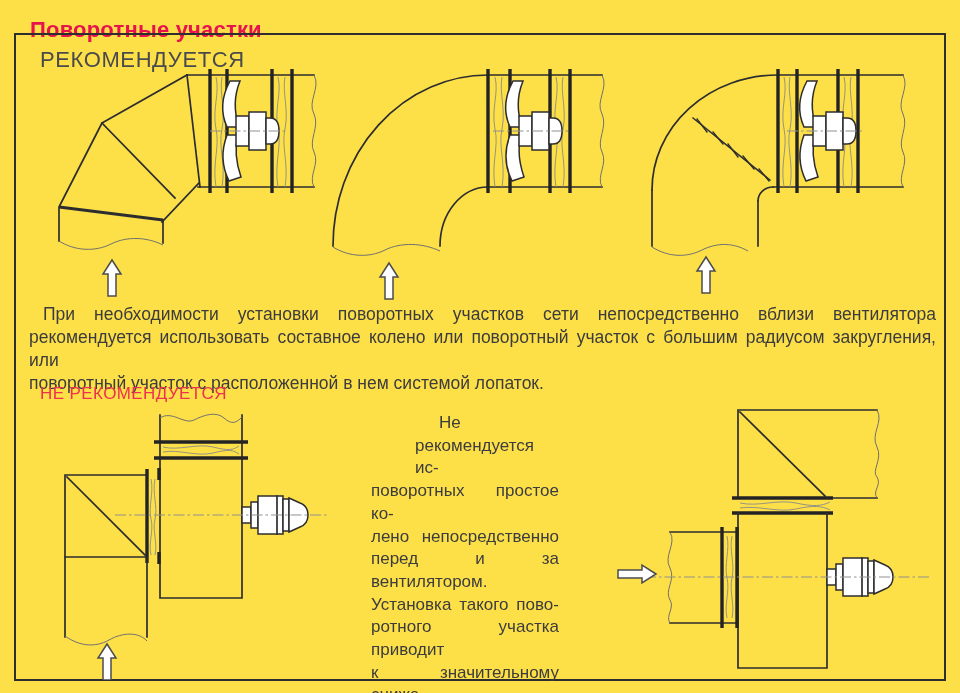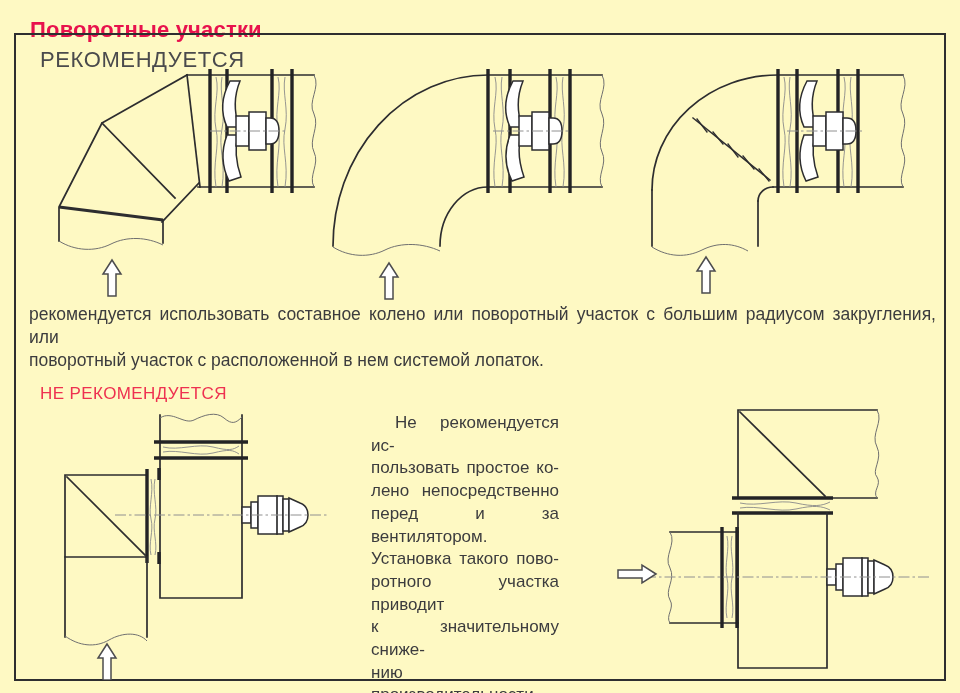--- a/index.html
+++ b/index.html
@@ -1,27 +1,27 @@
 <!DOCTYPE html>
 <html><head>
 <meta charset="utf-8">
 <style>
   html,body{margin:0;padding:0;background:#fff;}
-  .page{position:relative;width:960px;height:693px;background:#fef9c3;overflow:hidden;
+  .page{position:relative;width:960px;height:693px;background:#fde047;overflow:hidden;
         font-family:"Liberation Sans","DejaVu Sans",sans-serif;}
   .abs{position:absolute;}
   .title{left:30px;top:2px;font-size:22px;font-weight:bold;color:#e8124d;letter-spacing:.2px;}
   .board{left:14px;top:33px;width:932px;height:648px;border:2px solid #2e2e30;box-sizing:border-box;}
   .lblgray{left:40px;top:47px;font-size:22px;color:#4a4a4c;letter-spacing:.6px;}
   .lblred{left:40px;top:384px;font-size:17px;color:#ee3150;letter-spacing:.4px;}
   .para{left:29px;top:303px;width:907px;font-size:17.5px;line-height:23px;color:#3c3c3e;}
   .tcol{left:371px;top:412px;width:188px;font-size:17px;line-height:22.7px;color:#3c3c3e;}
   .jl{text-align:justify;text-align-last:justify;}
   .ind1{text-indent:14px;}
-  .ind2{text-indent:24px;}
+  .ind2{text-indent:24px;margin-left:44px;}
   
   .ln{fill:none;stroke:#2d2d2f;stroke-width:1.7;stroke-linejoin:round;stroke-linecap:square;}
   .j3{fill:none;stroke:#2d2d2f;stroke-width:2.8;}
   .thk{fill:none;stroke:#232325;stroke-width:3.4;}
   .wav{fill:none;stroke:#707070;stroke-width:1;}
   .flx{fill:none;stroke:#8a8a8a;stroke-width:.9;}
   .wht{fill:#fff;stroke:#2d2d2f;stroke-width:1.5;}
   .cl{fill:none;stroke:#909090;stroke-width:1;stroke-dasharray:11 3 2.5 3;}
   .arr{fill:#fff;stroke:#4c4c4e;stroke-width:1.5;}
 </style>
@@ -103,20 +103,21 @@
     <g>
       <path class="ln" style="stroke-width:1.5" d="M53,53 L130,115"></path>
       <path class="ln" style="stroke-width:1.3" d="M57,54 L67,67 M73,67 L83,79 M88,79 L98,92 M103,91 L114,104 M119,104 L129,116"></path>
     </g>
     <path class="wav" d="M12,182 c16,10 34,11 50,3 s32,-7 46,1"></path>
     <use href="#fan-core" x="161"></use>
     <use href="#arr-up" x="66" y="192"></use>
   </svg>
 
   <div class="abs para">
+    <div class="jl ind1">При необходимости установки поворотных участков сети непосредственно вблизи вентилятора</div>
     <div class="jl">рекомендуется использовать составное колено или поворотный участок с большим радиусом закругления, или</div>
     <div>поворотный участок с расположенной в нем системой лопаток.</div>
   </div>
 
   <div class="abs lblred">НЕ РЕКОМЕНДУЕТСЯ</div>
 
   <svg class="abs" style="left:55px;top:405px" width="290" height="275" viewBox="0 0 290 275">
     <path class="ln" d="M105,10 V193 M187,10 V193 M105,193 H187"></path>
     <path class="wav" d="M105,13 c12,-8 24,7 34,2 s22,-9 30,-2 s12,5 18,-1"></path>
     <path class="thk" d="M99,37 H193 M99,53 H193"></path>
@@ -127,21 +128,21 @@
     <path class="flx" d="M96,74 c3,14 -3,28 0,40 s-3,24 0,36 M100,74 c-3,14 3,28 0,40 s3,24 0,36"></path>
     <path class="ln" d="M10,152 V232 M92,152 V232"></path>
     <path class="wav" d="M10,231 c14,10 30,12 44,4 s30,-8 38,1"></path>
     <use href="#motor-side" x="187" y="110"></use>
     <path class="cl" d="M60,110 H274"></path>
     <use href="#arr-up" x="52" y="239"></use>
   </svg>
 
   <div class="abs tcol">
     <div class="jl ind2">Не рекомендуется ис-</div>
-    <div class="jl">пользовать простое ко-</div>
+    <div class="jl">поворотных простое ко-</div>
     <div class="jl">лено  непосредственно</div>
     <div class="jl">перед и за вентилятором.</div>
     <div class="jl">Установка такого пово-</div>
     <div class="jl">ротного участка приводит</div>
     <div class="jl">к значительному сниже-</div>
     <div class="jl">нию производительности</div>
 
   </div>
 
   <svg class="abs" style="left:600px;top:400px" width="345" height="280" viewBox="0 0 345 280">

